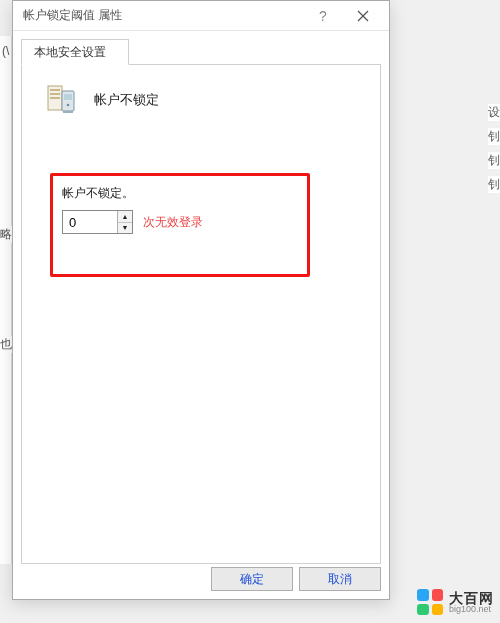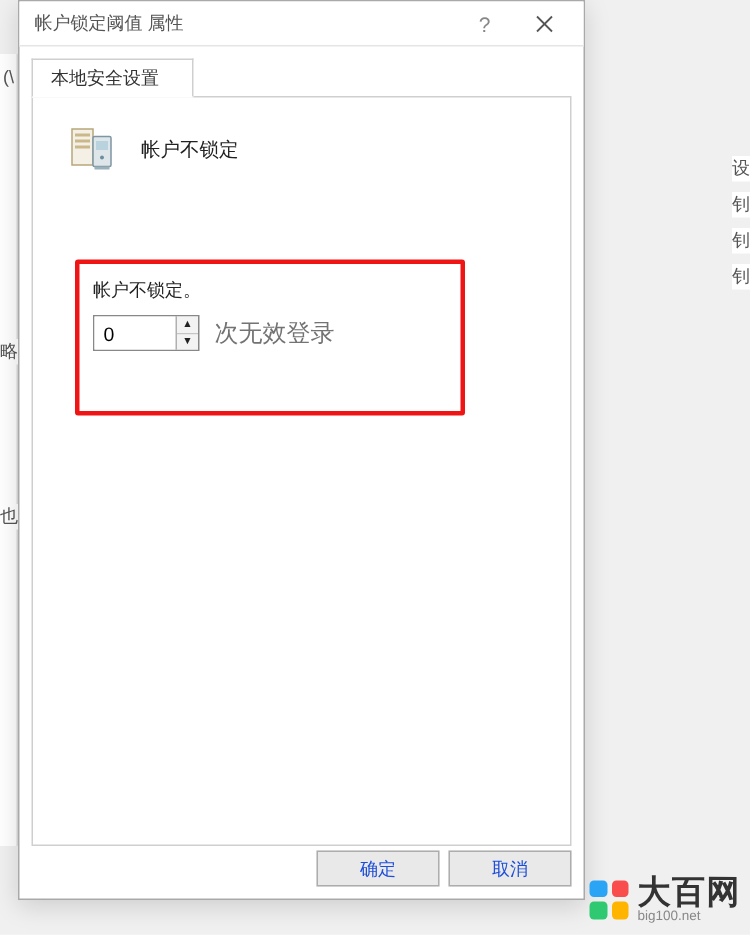--- a/index.html
+++ b/index.html
@@ -149,22 +149,22 @@
     display:flex;
     align-items:center;
     justify-content:center;
     background:#f3f3f3;
     font-size:7px;
     line-height:1;
     cursor:pointer;
   }
   .spin-btn:first-child { border-bottom:1px solid #c5c5c5; }
   .suffix {
-    font-size:16px;
-    color:#737373;
+    font-size:12px;
+    color:#ef4444;
   }
 
   
   .button-row {
     position:absolute;
     bottom:8px;
     right:8px;
     display:flex;
     gap:6px;
   }
@@ -195,21 +195,21 @@
   }
   .wm-logo {
     width:26px;height:26px;
     display:grid;
     grid-template-columns:1fr 1fr;
     grid-template-rows:1fr 1fr;
     gap:3px;
   }
   .wm-logo span { border-radius:3px; }
   .wm-text { display:flex; flex-direction:column; line-height:1; }
-  .wm-main { font-size:22px; font-weight:700; color:#333; letter-spacing:1px;}
+  .wm-main { font-size:14px; font-weight:700; color:#333; letter-spacing:1px;}
   .wm-sub  { font-size:9px; color:#888; }
 </style>
 </head>
 <body>
 
 <div class="bg-frag" style="left:0;top:36px;width:12px;height:528px;border-right:1px solid #ddd;"></div>
 <div class="bg-frag" style="left:2px;top:44px;">(\</div>
 <div class="bg-frag" style="right:0;top:104px;">设</div>
 <div class="bg-frag" style="right:0;top:128px;">钊</div>
 <div class="bg-frag" style="right:0;top:152px;">钊</div>

